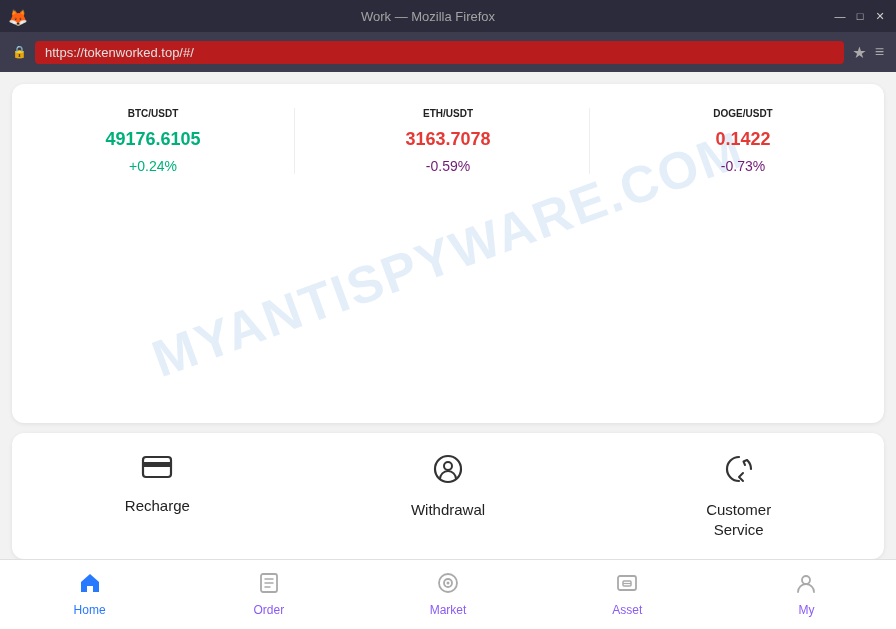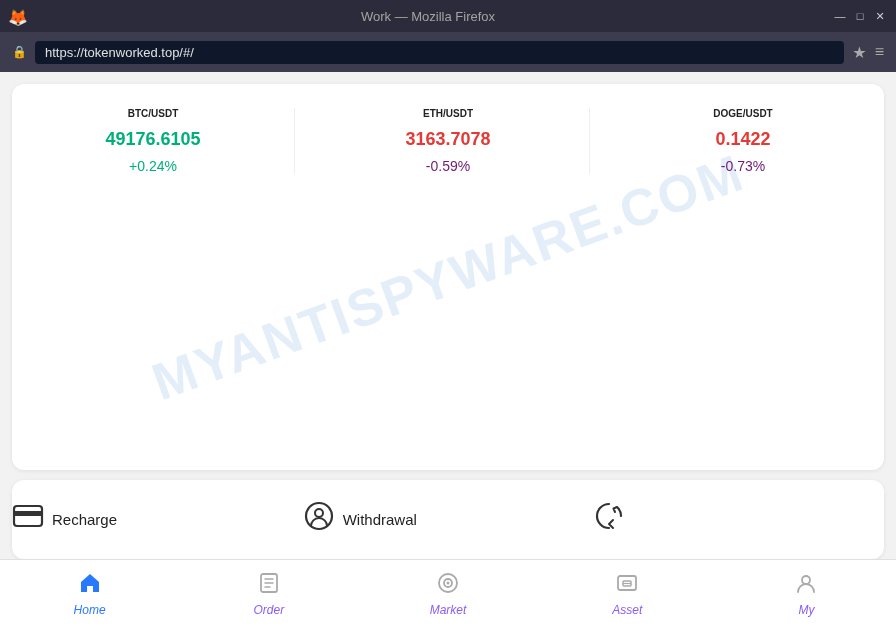--- a/index.html
+++ b/index.html
@@ -58,21 +58,21 @@
       padding: 0 12px;
       gap: 8px;
       flex-shrink: 0;
     }
     .addressbar-lock {
       color: #aaa;
       font-size: 12px;
     }
     .addressbar-url-box {
       flex: 1;
-      background: #0f172a;
+      background: #b91c1c;
       border-radius: 4px;
       padding: 4px 10px;
       display: flex;
       align-items: flex-start;
     }
     .addressbar-url {
       color: #e0e0e0;
       font-size: 13px;
     }
     .addressbar-star {
@@ -167,20 +167,21 @@
       margin: 10px 12px 0 12px;
       border-radius: 12px;
       padding: 20px 0;
       display: flex;
       justify-content: space-around;
       box-shadow: 0 1px 4px rgba(0,0,0,0.08);
     }
 
     .action-btn {
       display: flex;
+      flex-direction: column;
       align-items: center;
       gap: 8px;
       cursor: pointer;
       flex: 1;
     }
 
     .action-icon {
       font-size: 28px;
       color: #333;
     }
@@ -195,21 +196,20 @@
     
     .bottom-nav {
       background: #fff;
       height: 70px;
       display: flex;
       justify-content: space-between;
       align-items: center;
       border-top: 1px solid #e0e0e0;
       flex-shrink: 0;
       margin-top: auto;
-      font-style: italic;
     }
 
     .nav-item {
       display: flex;
       flex-direction: column;
       align-items: center;
       gap: 3px;
       cursor: pointer;
       flex: 1;
     }
@@ -305,20 +305,21 @@
     <div class="action-btn">
       <span class="action-icon">
         
         <svg width="32" height="32" viewBox="0 0 32 32" fill="none" xmlns="http://www.w3.org/2000/svg">
           <path d="M16 4C9.4 4 4 9.4 4 16c0 6.6 5.4 12 12 12" stroke="#333" stroke-width="2.2" fill="none" stroke-linecap="round"></path>
           <path d="M28 16c0-3.3-1.3-6.3-3.5-8.5" stroke="#333" stroke-width="2.2" fill="none" stroke-linecap="round"></path>
           <polyline points="24,7 20.5,8.5 22,12" fill="none" stroke="#333" stroke-width="2" stroke-linecap="round" stroke-linejoin="round"></polyline>
           <path d="M20 28l-4-4 4-4" fill="none" stroke="#333" stroke-width="2" stroke-linecap="round" stroke-linejoin="round"></path>
         </svg>
       </span>
+      <span class="action-label">Customer<br>Service</span>
     </div>
   </div>
 
 </div>
 
 <div class="bottom-nav">
 
   <div class="nav-item">
     <span class="nav-icon active">
       <svg width="22" height="22" viewBox="0 0 22 22" fill="none">

